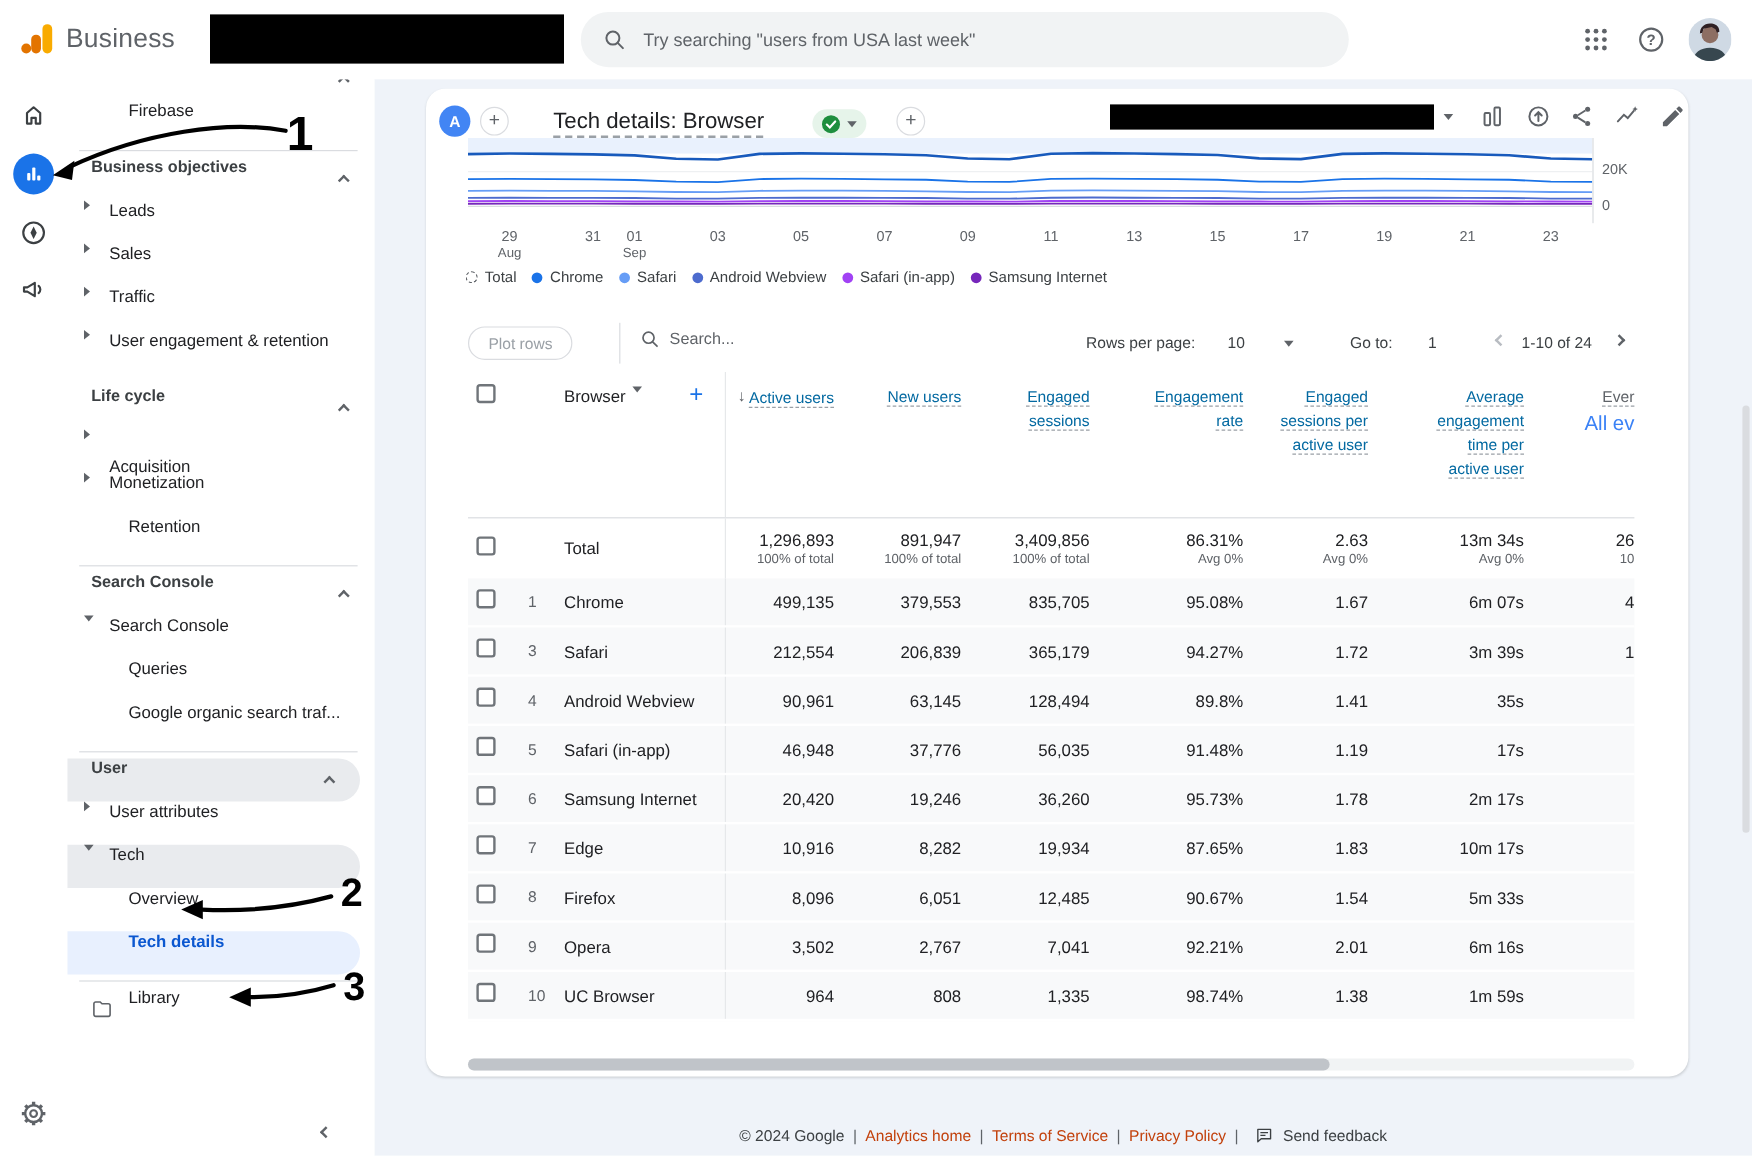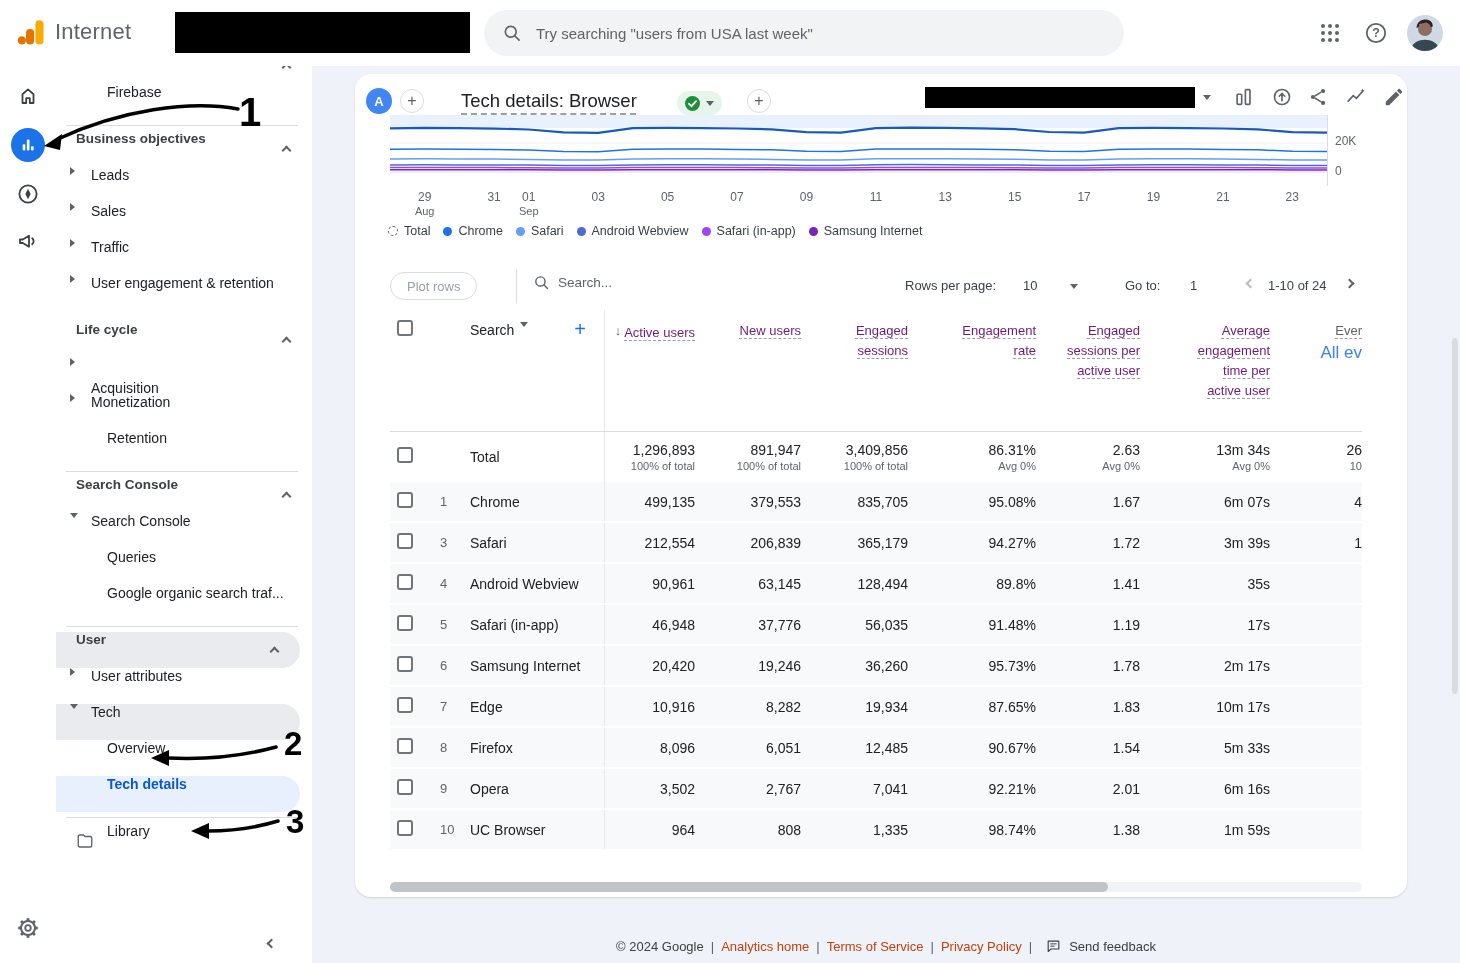--- a/index.html
+++ b/index.html
@@ -104,21 +104,21 @@
 .c-m,.c-ov{text-align:right}
 #thead .c-name,#total-row .c-name,.t-row .c-name{border-right:1px solid #e6e8ea;align-self:stretch;display:flex;align-items:center;position:relative}
 #thead .c-name{align-items:flex-start;padding-top:12px}
 #thead .c-cb{padding-top:10px}
 #thead .c-m,#thead .c-ov{padding-top:11px}
 .checkbox{display:inline-block;width:16px;height:16px;border:2px solid #70757a;border-radius:3px;background:#fff;cursor:pointer}
 .dim-label{font-size:14px;color:#202124;margin-right:6px;cursor:pointer}
 .add-col{position:absolute;right:18px;top:8px;color:#1a73e8;font-size:20px;cursor:pointer}
 .th-inner{display:inline-flex;gap:3px;justify-content:flex-end}
 .sort-arrow{font-size:13px;color:#5f6368;cursor:pointer}
-.th-label{font-size:13px;color:#701a75;max-width:82px;display:inline-block;text-align:right;line-height:1.55;text-decoration:underline dashed;text-decoration-color:#9aa0a6;text-decoration-thickness:1px;text-underline-offset:3px;cursor:pointer}
+.th-label{font-size:13px;color:#0369a1;max-width:82px;display:inline-block;text-align:right;line-height:1.55;text-decoration:underline dashed;text-decoration-color:#9aa0a6;text-decoration-thickness:1px;text-underline-offset:3px;cursor:pointer}
 .ov-l1{font-size:13px;color:#5f6368;line-height:1.55;text-decoration:underline dashed;text-decoration-color:#9aa0a6;text-decoration-thickness:1px;text-underline-offset:3px}
 .ov-l2{font-size:17px;color:#3b82f6;margin-top:2px}
 #total-row{height:50px}
 .total-label{font-size:14px;color:#202124}
 .t-val .val{font-size:14px;color:#202124}
 .t-val .sub{font-size:11px;color:#5f6368;margin-top:2px}
 .t-row{height:41px;background:#f8f9fa;border-bottom:2px solid #fff}
 .row-num{font-size:13px;color:#5f6368;padding-left:10px}
 .row-name{font-size:14px;color:#202124}
 .row-val{font-size:14px;color:#202124}
@@ -144,21 +144,21 @@
 
 <div id="topbar">
   <div class="logo-wrap">
     <span>
       <svg viewBox="0 0 24 24" width="30" height="30">
         <rect x="15.5" y="2.5" width="6.5" height="19.5" rx="3.2" fill="#F9AB00"></rect>
         <rect x="8" y="9.5" width="6.5" height="12.5" rx="3.2" fill="#E37400"></rect>
         <circle cx="4.7" cy="18.7" r="3.3" fill="#E37400"></circle>
       </svg>
     </span>
-    <span class="brand">Internet</span>
+    <span class="brand">Business</span>
   </div>
   <div class="redact" id="redact-top"></div>
   <div id="top-search">
     <span>
       <svg viewBox="0 0 24 24" width="20" height="20">
           <circle cx="10.5" cy="10.5" r="6.5" fill="none" stroke="#5f6368" stroke-width="2"></circle>
           <line x1="15.3" y1="15.3" x2="20.5" y2="20.5" stroke="#5f6368" stroke-width="2" stroke-linecap="round"></line>
         </svg>
     </span>
     <input type="text" placeholder="Try searching &quot;users from USA last week&quot;" style="">
@@ -487,21 +487,21 @@
       <span class="chev left" id="pg-prev"></span>
       <span class="tb-lab" id="pg-range">1-10 of 24</span>
       <span class="chev right" id="pg-next"></span>
     </div>
 
     <div id="tablewrap">
       <div class="tgrid" id="thead">
           <div class="cell c-cb"><span class="checkbox"></span></div>
           <div class="cell c-num"></div>
           <div class="cell c-name">
-            <span class="dim-label">Search</span>
+            <span class="dim-label">Browser</span>
             <span class="caret"></span>
             <span class="add-col">+</span>
           </div>
           <div class="cell c-m"><div class="th-inner">
               <span class="sort-arrow">↓</span>
               <span class="th-label">Active users</span>
             </div></div>
           <div class="cell c-m"><div class="th-inner">
               <span class="th-label">New users</span>
             </div></div>

